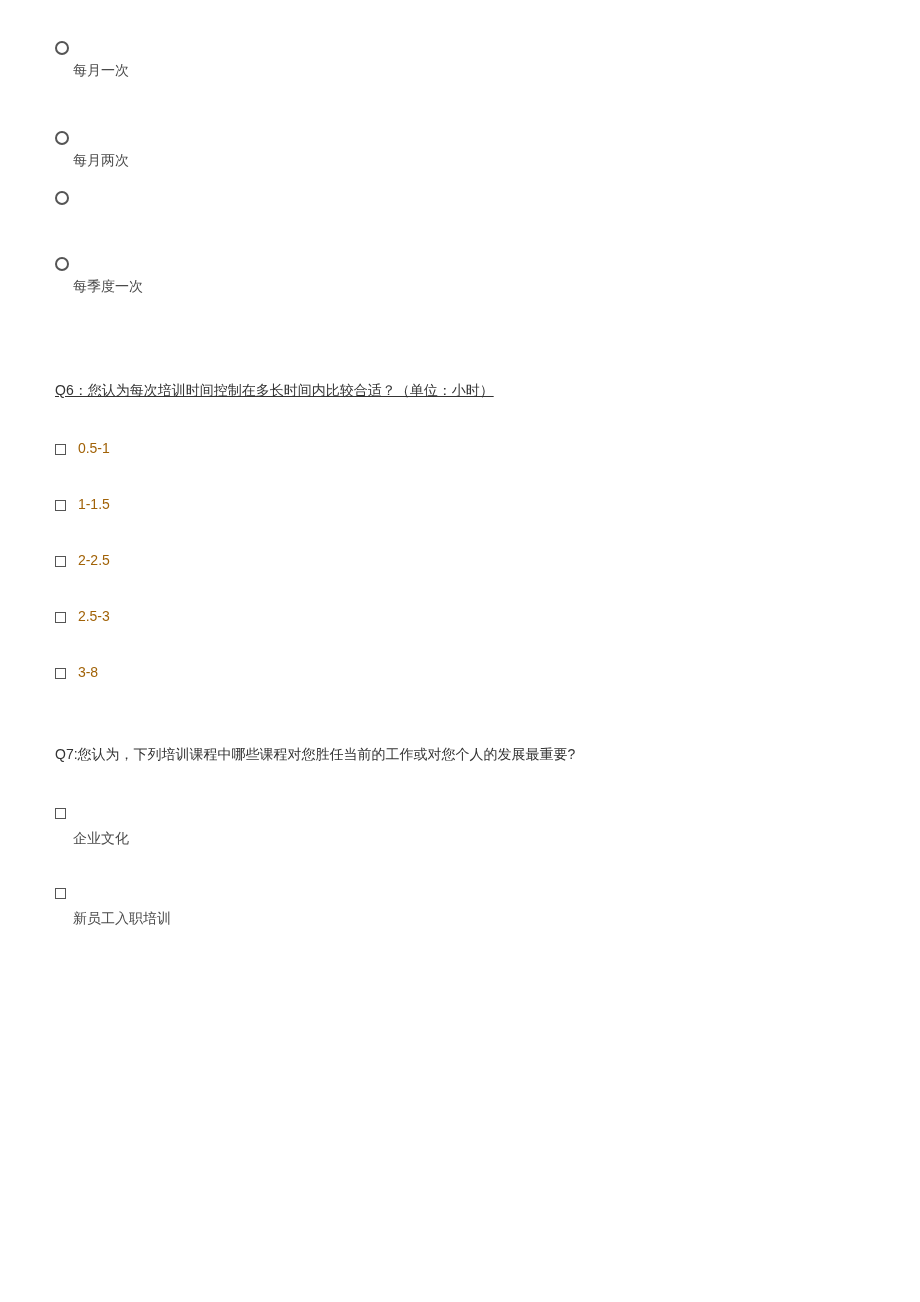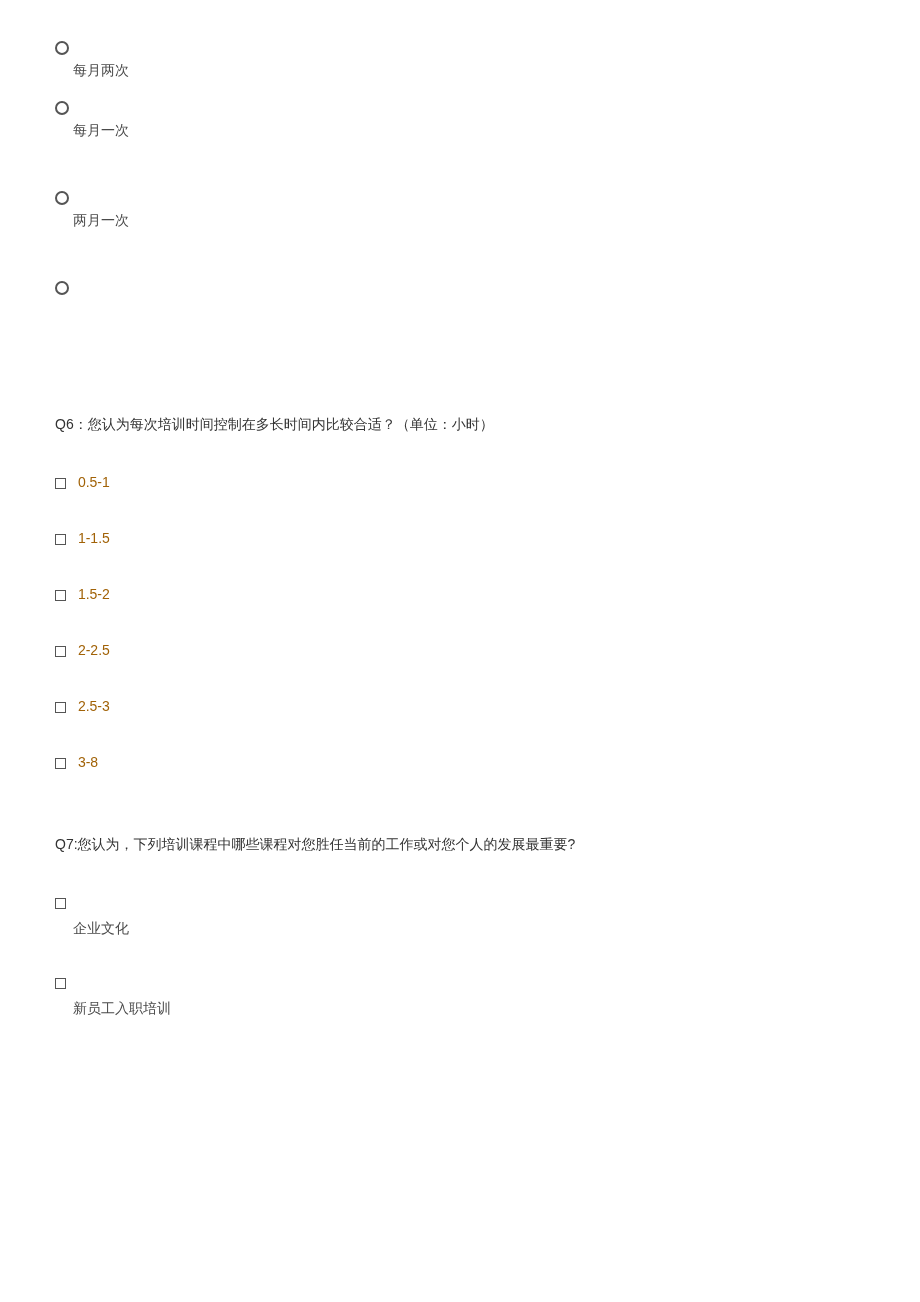--- a/index.html
+++ b/index.html
@@ -31,21 +31,22 @@
   margin-left: 18px;
   margin-top: 6px;
   color: #4a4a4a;
 }
 .question {
   margin-top: 66px;
   margin-bottom: 40px;
   color: #333;
 }
 .question.first {
-  margin-top: 120px;
+  margin-top: 86px;
+  text-decoration: underline;
 }
 .checkbox-inline {
   margin-bottom: 40px;
 }
 .checkbox-marker {
   display: inline-block;
   width: 11px;
   height: 11px;
   border: 1px solid #555;
   vertical-align: middle;
@@ -61,50 +62,46 @@
   display: block;
   margin-left: 18px;
   margin-top: 10px;
   color: #4a4a4a;
 }
 </style>
 </head>
 <body>
 
 <div>
+  <div class="radio-item gap">
+    <span class="radio-marker"></span>
+    <span class="radio-label">每月一次</span>
+  </div>
   <div class="radio-item">
     <span class="radio-marker"></span>
     <span class="radio-label">每月两次</span>
   </div>
   <div class="radio-item gap">
     <span class="radio-marker"></span>
-    <span class="radio-label">每月一次</span>
-  </div>
-  <div class="radio-item gap">
-    <span class="radio-marker"></span>
-    <span class="radio-label">两月一次</span>
   </div>
   <div class="radio-item">
     <span class="radio-marker"></span>
+    <span class="radio-label">每季度一次</span>
   </div>
 </div>
 
 <div class="question first">Q6：您认为每次培训时间控制在多长时间内比较合适？（单位：小时）</div>
 <div>
   <div class="checkbox-inline">
     <span class="checkbox-marker"></span>
     <span class="checkbox-label-inline">0.5-1</span>
   </div>
   <div class="checkbox-inline">
     <span class="checkbox-marker"></span>
     <span class="checkbox-label-inline">1-1.5</span>
-  </div>
-  <div class="checkbox-inline">
-    <span class="checkbox-marker"></span>
-    <span class="checkbox-label-inline">1.5-2</span>
   </div>
   <div class="checkbox-inline">
     <span class="checkbox-marker"></span>
     <span class="checkbox-label-inline">2-2.5</span>
   </div>
   <div class="checkbox-inline">
     <span class="checkbox-marker"></span>
     <span class="checkbox-label-inline">2.5-3</span>
   </div>
   <div class="checkbox-inline">

